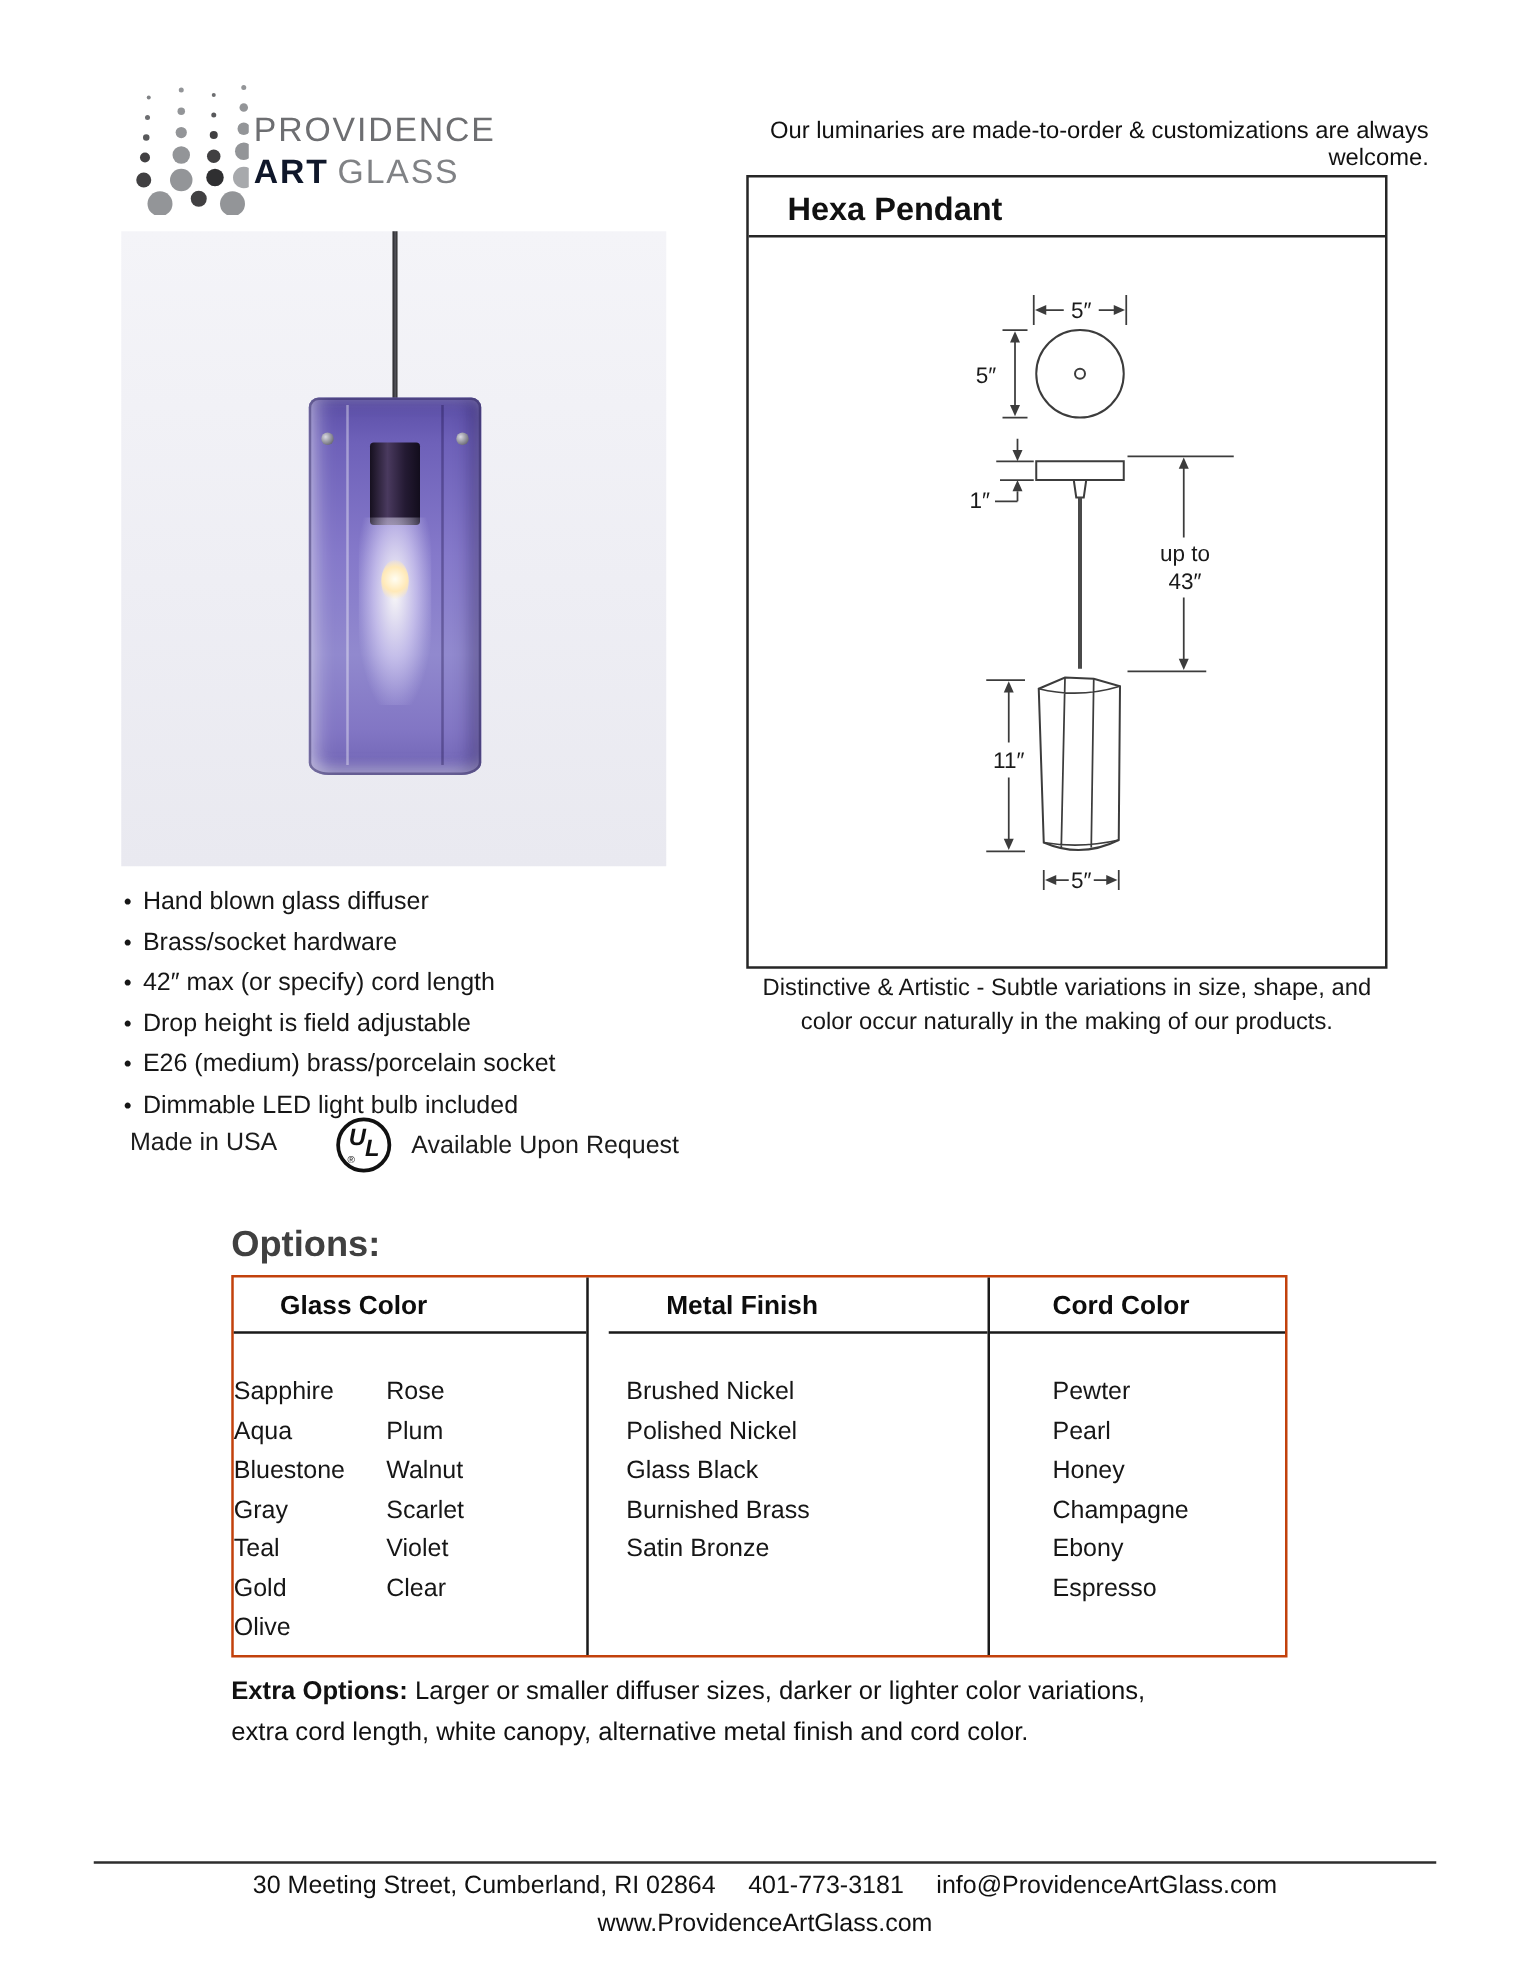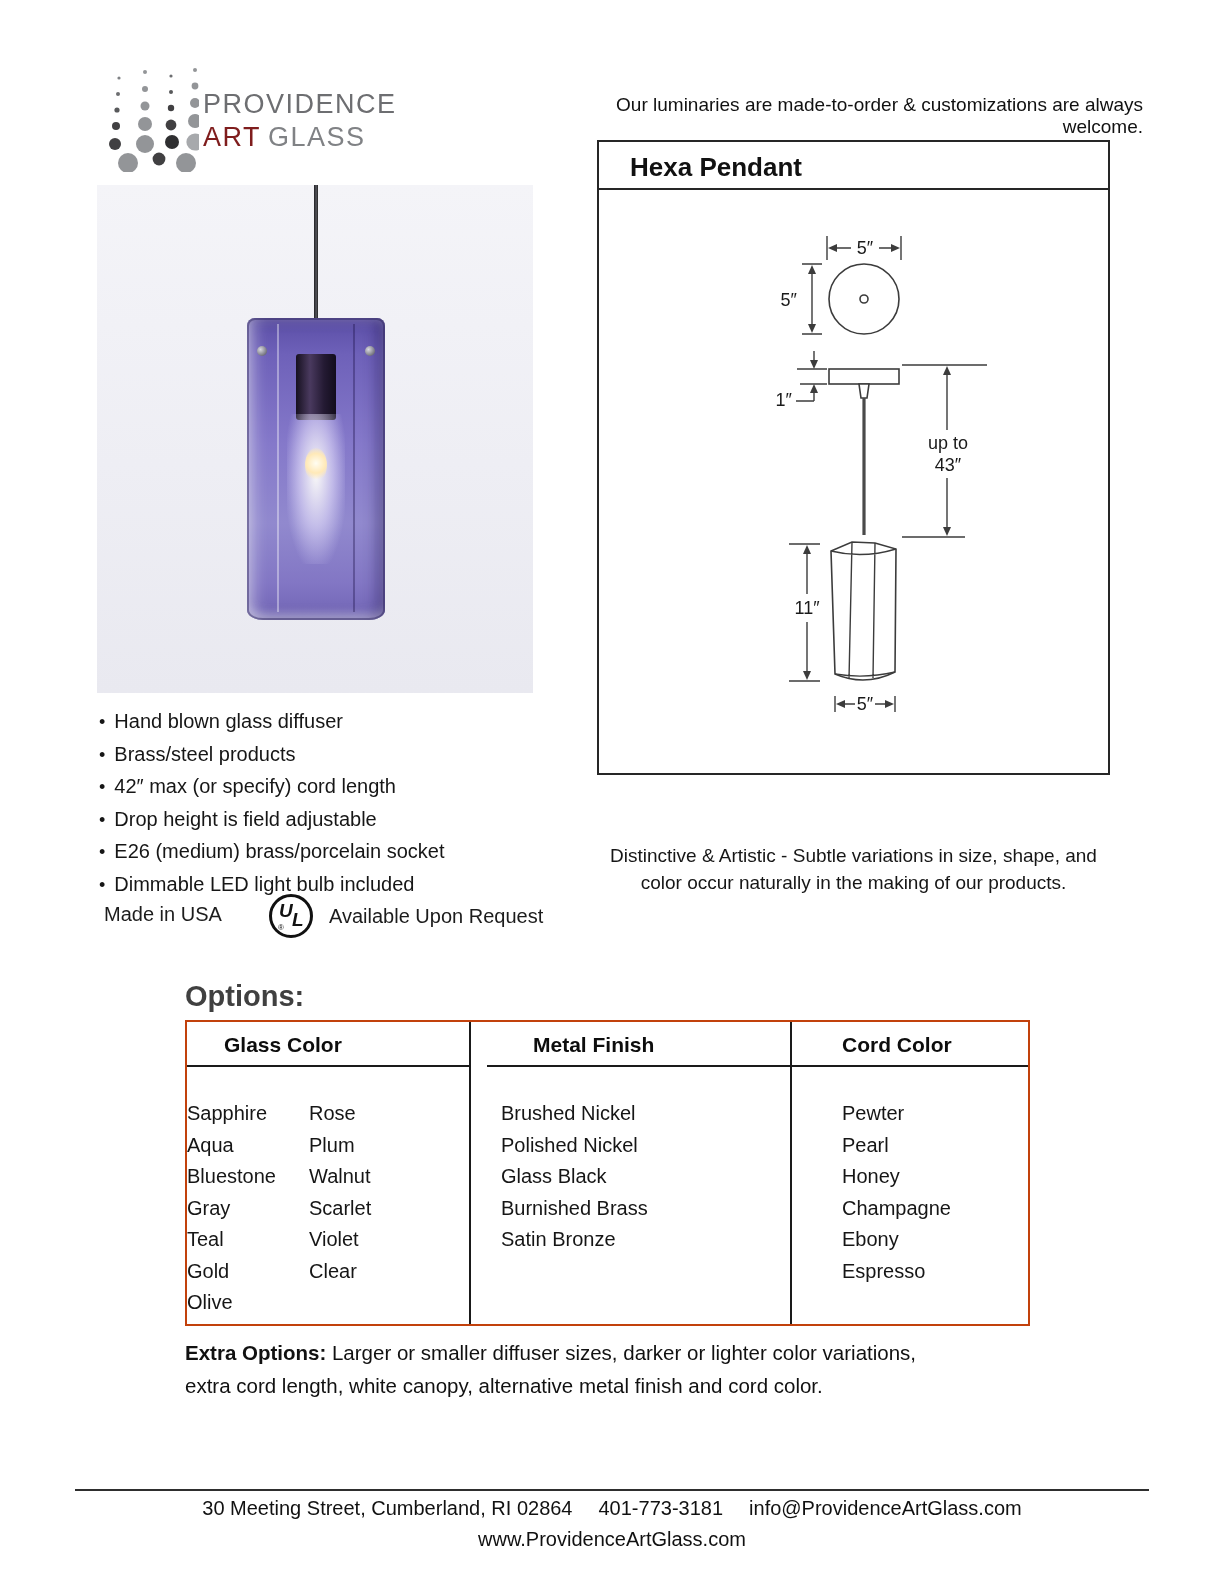--- a/index.html
+++ b/index.html
@@ -6,21 +6,21 @@
   html,body { background:#ffffff; }
   .page {
     position:relative; width:1224px; height:1584px; background:#ffffff;
     font-family:"Liberation Sans", sans-serif; color:#1c1c1c; overflow:hidden;
   }
   
   .logo-dots { position:absolute; left:103px; top:66px; }
   .logo-text { position:absolute; left:203px; top:88px; line-height:33px; letter-spacing:1.5px; }
   .logo-line1 { font-size:27px; color:#6d6e71; }
   .logo-line2 { font-size:27px; color:#808285; }
-  .logo-line2 .b { font-weight:normal; color:#7f1d1d; margin-right:7px; }
+  .logo-line2 .b { font-weight:bold; color:#0f172a; margin-right:7px; }
   
   .tagline { position:absolute; left:543px; top:94px; width:600px; text-align:right; font-size:19px; color:#111; }
   
   .photo { position:absolute; left:97px; top:185px; width:436px; height:508px;
     background:linear-gradient(180deg,#f4f4f8 0%,#eeeef4 55%,#e9e9f0 100%); }
   .photo .cord { position:absolute; left:217px; top:0; width:4px; height:135px;
     background:linear-gradient(90deg,#1f1f22,#55555c 55%,#222); }
   .glass { position:absolute; left:150px; top:133px; width:138px; height:302px;
     border-radius:8px 8px 16px 16px / 8px 8px 10px 10px;
     background:linear-gradient(180deg,#5a4da6 0%,#6e61b9 12%,#8579ca 42%,#9189ce 68%,#8276c4 88%,#6f63b4 100%);
@@ -43,21 +43,21 @@
     border:2px solid #262626; background:#fff; }
   .spec-title { height:48px; border-bottom:2px solid #262626; padding:10px 0 0 31px;
     font-size:26px; font-weight:bold; color:#111; }
   .diagram { display:block; width:509px; height:581px; }
   .diagram text { font-family:"Liberation Sans", sans-serif; font-size:18px; fill:#1a1a1a; }
   .diagram .ln { stroke:#3c3c3c; stroke-width:1.4; fill:none; }
   .diagram .shape { stroke:#3c3c3c; stroke-width:1.6; fill:#ffffff; }
   .diagram .ah { fill:#3c3c3c; stroke:none; }
   .diagram .cordln { stroke:#4a4a4a; stroke-width:3.2; fill:none; }
   
-  .caption { position:absolute; left:597px; top:842px; width:513px; text-align:center;
+  .caption { position:absolute; left:597px; top:777px; width:513px; text-align:center;
     font-size:19px; line-height:27px; color:#161616; }
   
   .features { position:absolute; left:99px; top:710px; list-style:none; font-size:20px; color:#161616; }
   .features li { margin-bottom:9.5px; }
   .features li::before { content:"\2022"; margin-right:9px; font-size:18px; }
   
   .made { position:absolute; left:104px; top:903px; font-size:20px; }
   .ul-logo { position:absolute; left:269px; top:894px; width:44px; height:44px; border:3.5px solid #111;
     border-radius:50%; background:#fff; }
   .ul-logo .u { position:absolute; left:7px; top:3px; font-size:19px; font-weight:bold; font-style:italic; color:#111; }
@@ -187,21 +187,21 @@
     </svg>
   </div>
 
   <div class="caption">
     <div>Distinctive &amp; Artistic - Subtle variations in size, shape, and</div>
     <div>color occur naturally in the making of our products.</div>
   </div>
 
   <ul class="features">
     <li>Hand blown glass diffuser</li>
-    <li>Brass/steel products</li>
+    <li>Brass/socket hardware</li>
     <li>42″ max (or specify) cord length</li>
     <li>Drop height is field adjustable</li>
     <li>E26 (medium) brass/porcelain socket</li>
     <li>Dimmable LED light bulb included</li>
   </ul>
 
   <div class="made">Made in USA</div>
   <div class="ul-logo">
     <span class="u">U</span>
     <span class="l">L</span>

